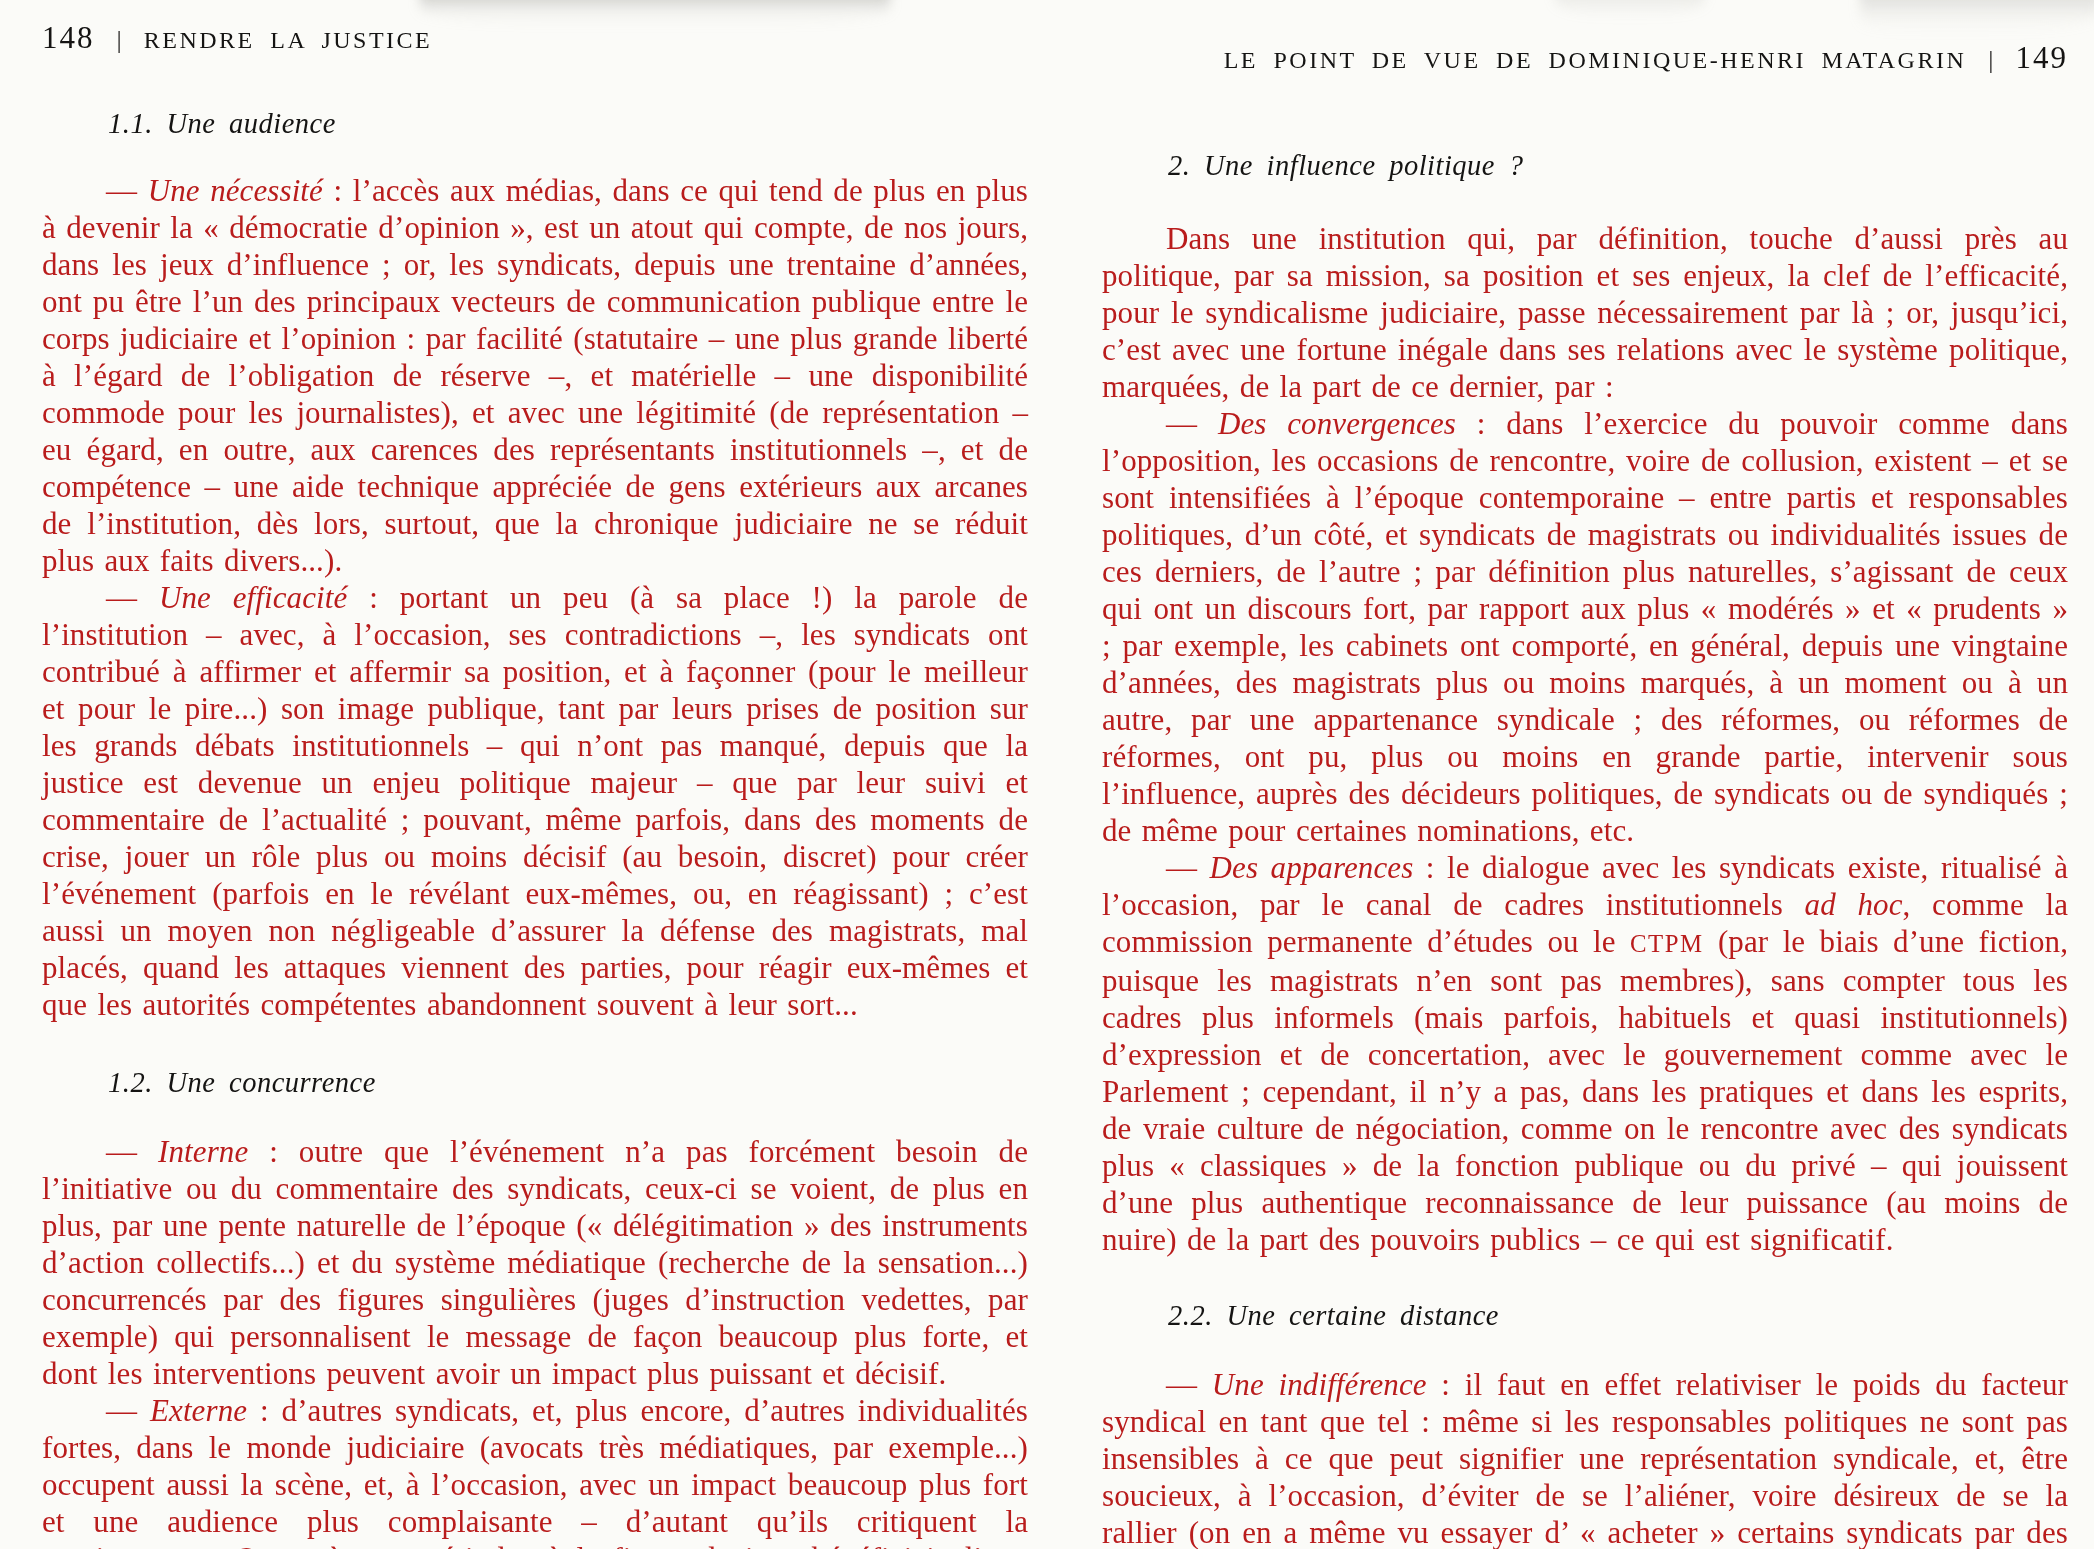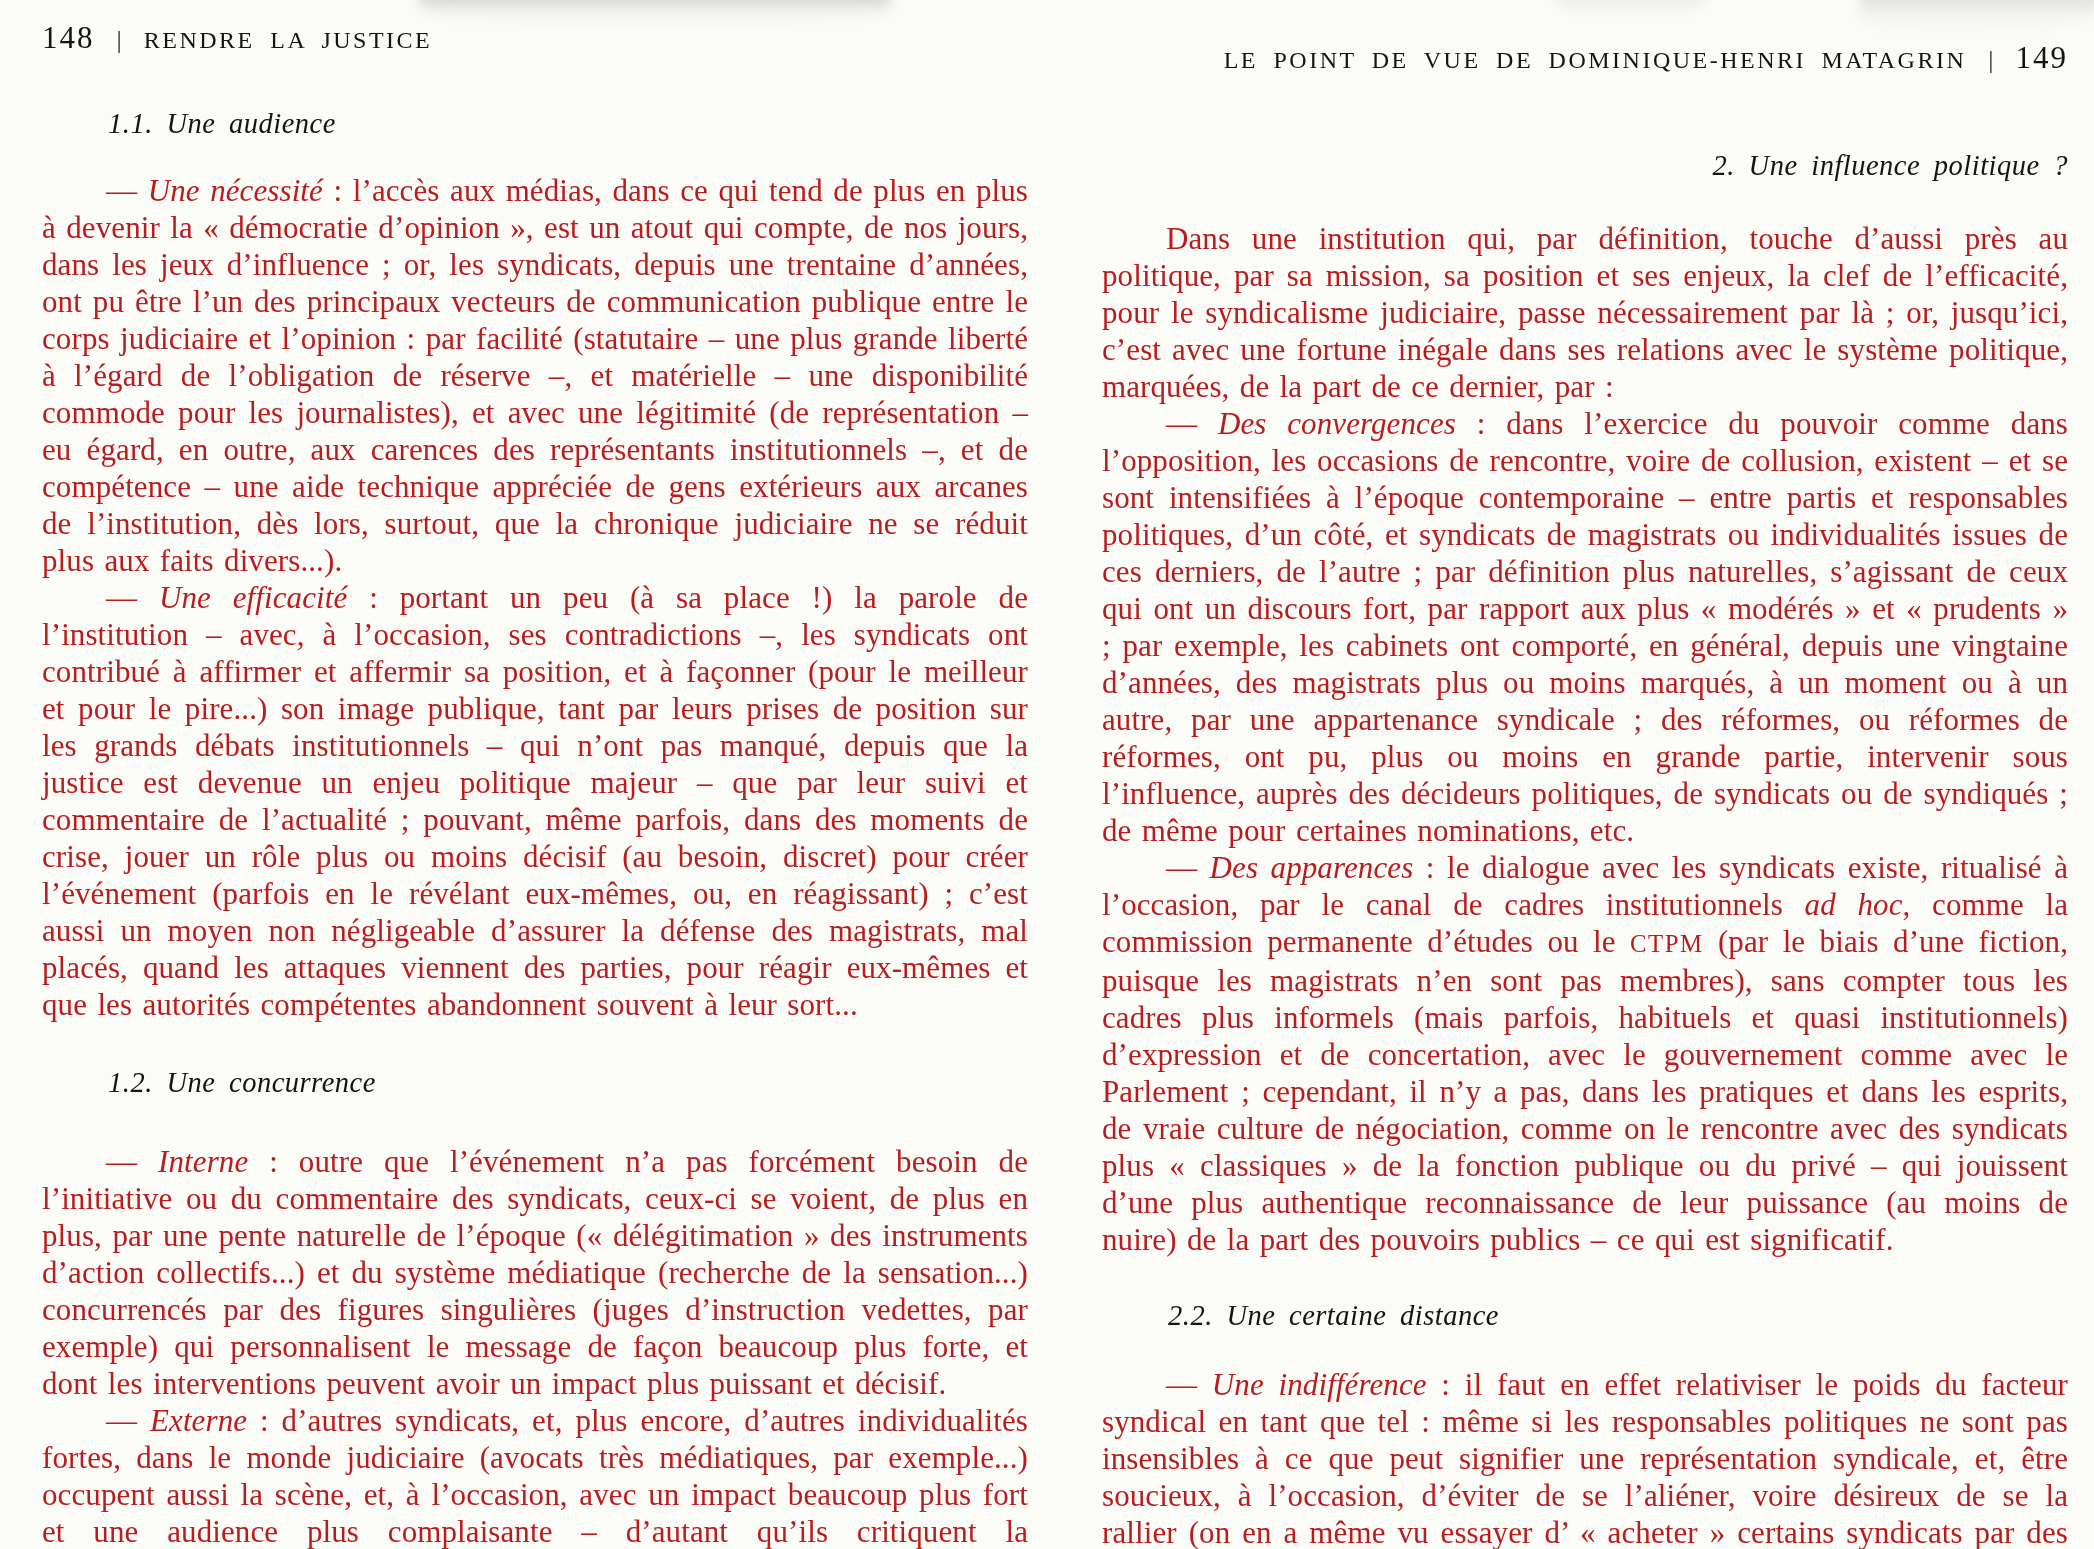--- a/index.html
+++ b/index.html
@@ -68,22 +68,22 @@
 
   h3.sec {
     font-weight: normal;
     font-style: italic;
     font-size: 28.5px;
     letter-spacing: 0.5px;
     word-spacing: 6px;
     margin: 0 0 0 66px;
   }
   .page-left h3.first  { margin-top: 52px; margin-bottom: 32px; font-style: italic; }
-  .page-left h3.second { margin-top: 44px; margin-bottom: 44px; }
-  .page-right h3.chapter { margin-top: 74px; margin-bottom: 38px; text-align: right; }
+  .page-left h3.second { margin-top: 44px; margin-bottom: 34px; }
+  .page-right h3.chapter { margin-top: 74px; margin-bottom: 38px; }
   .page-right h3.mid     { margin-top: 42px; margin-bottom: 34px; }
 
   p.bodytext {
     margin: 0;
     font-size: 31px;
     line-height: 37px;
     text-align: justify;
     text-indent: 64px;
     word-spacing: 2.5px;
     letter-spacing: 0.1px;

